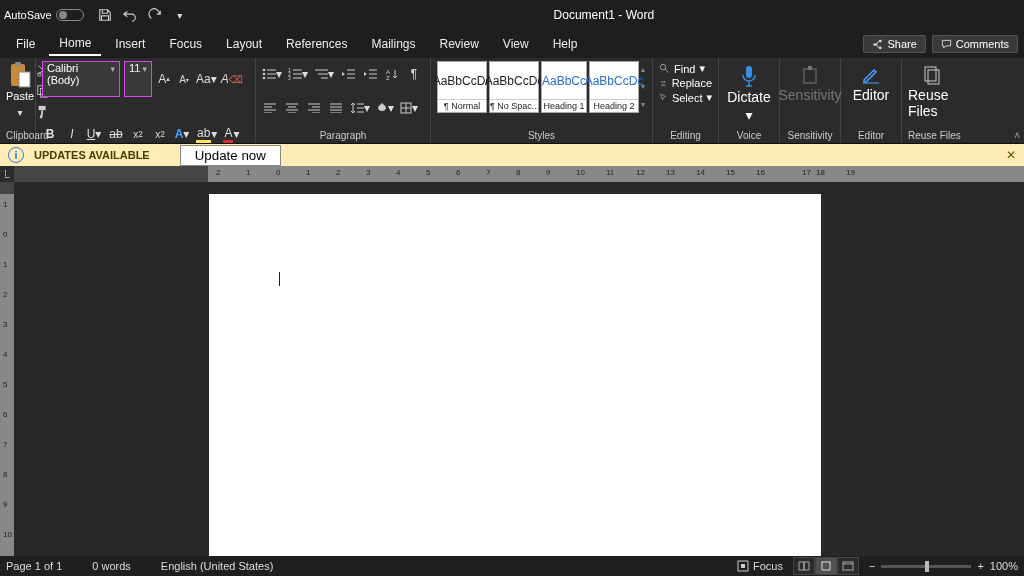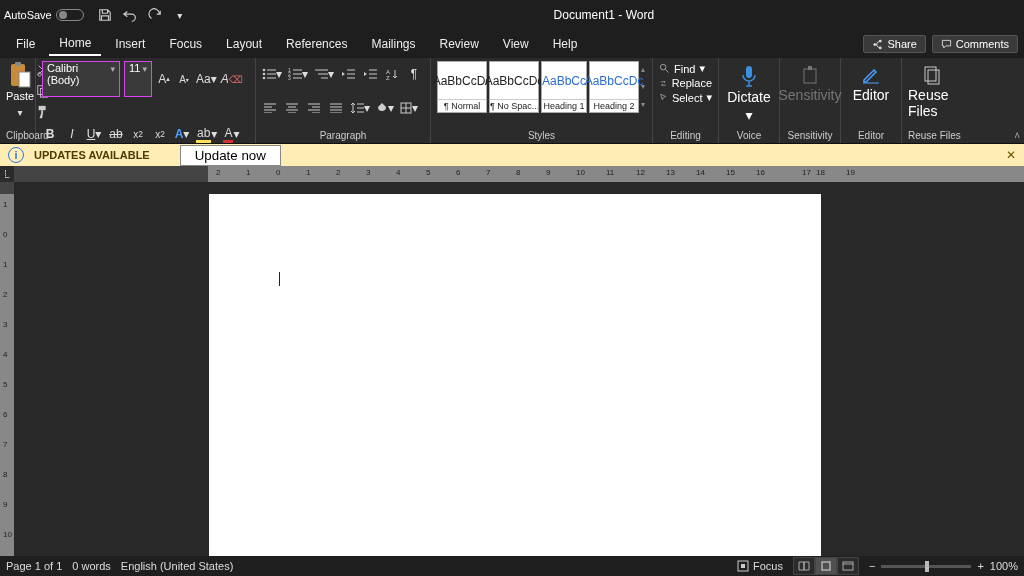--- a/index.html
+++ b/index.html
@@ -74,21 +74,21 @@
   .ruler-corner { position: absolute; left: 0; top: 0; width: 14px; height: 16px; background: #2b2b2b; color: #ccc; font-size: 10px; display: flex; align-items: center; justify-content: center; }
 
   .workspace { display: flex; height: 374px; background: #282828; }
   .ruler-v { width: 14px; background: #444; position: relative; }
   .ruler-v-inner { position: absolute; top: 12px; bottom: 0; left: 0; right: 0; background: #888; }
   .ruler-v .vt { position: absolute; left: 3px; font-size: 8px; color: #222; }
   .canvas { flex: 1; background: #282828; overflow: hidden; position: relative; }
   .page { position: absolute; left: 195px; top: 12px; width: 612px; height: 560px; background: #fff; }
   .cursor { position: absolute; left: 70px; top: 78px; width: 1px; height: 14px; background: #222; }
 
-  .status { height: 20px; background: #1f1f1f; display: flex; align-items: center; font-size: 11px; color: #ddd; padding: 0 6px; gap: 10px; }
+  .status { height: 20px; background: #1f1f1f; display: flex; align-items: center; font-size: 11px; color: #ddd; padding: 0 6px; gap: 30px; }
   .status .right { margin-left: auto; display: flex; align-items: center; gap: 10px; }
   .view-btns { display: flex; gap: 0; }
   .view-btns div { width: 22px; height: 18px; border: 1px solid #444; display: flex; align-items: center; justify-content: center; background: #2b2b2b; }
   .view-btns div.on { background: #505050; }
   .zoom { display: flex; align-items: center; gap: 6px; }
   .zoom-track { width: 90px; height: 3px; background: #555; position: relative; }
   .zoom-thumb { position: absolute; left: 44px; top: -4px; width: 4px; height: 11px; background: #bbb; }
 </style>
 </head>
 <body>

